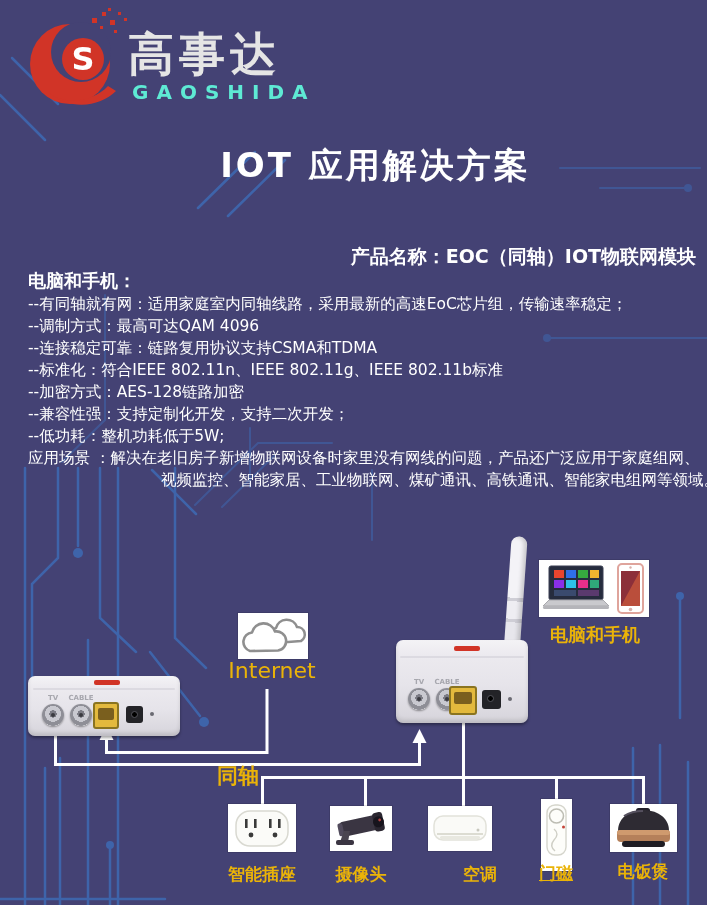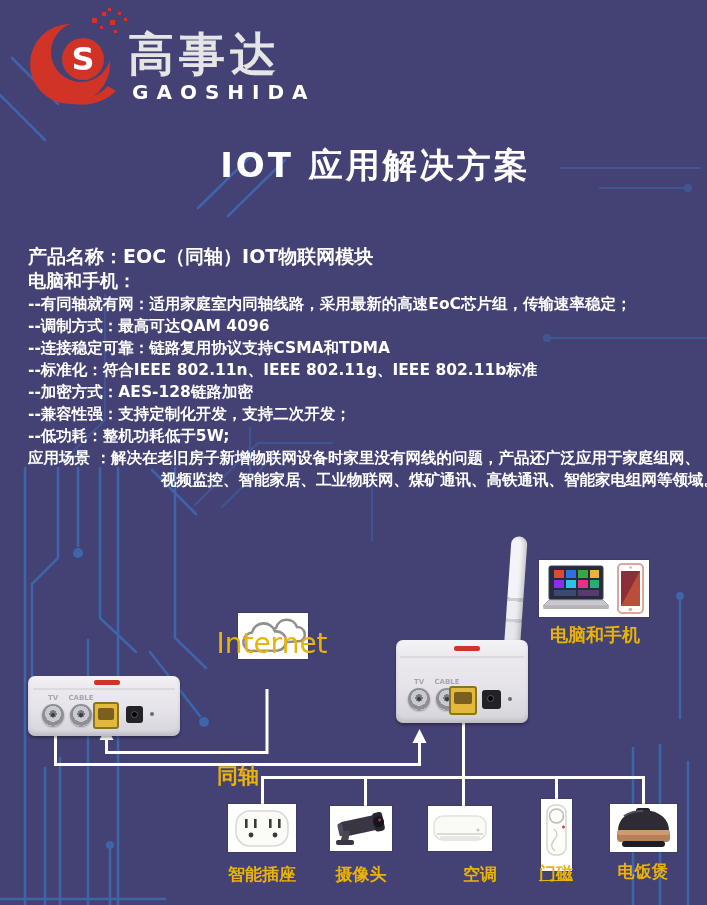--- a/index.html
+++ b/index.html
@@ -3,28 +3,28 @@
 <meta charset="utf-8">
 <style>
   html,body{margin:0;padding:0;background:#2e2d52;}
   .page{position:relative;width:707px;height:905px;background:#444274;overflow:hidden;
         font-family:"DejaVu Sans","Liberation Sans",sans-serif;color:#ffffff;}
   .abs{position:absolute;}
   svg.layer{position:absolute;left:0;top:0;}
 
   
   .brand-cn{position:absolute;left:106px;top:18px;font-size:46px;font-weight:bold;letter-spacing:5px;color:#e5e5e5;}
-  .brand-en{position:absolute;left:110px;top:74px;font-size:20px;font-weight:bold;letter-spacing:8px;color:#ffffff;text-align:right;}
+  .brand-en{position:absolute;left:110px;top:74px;font-size:20px;font-weight:bold;letter-spacing:8px;color:#5eead4;text-align:right;}
 
   
   .title{position:absolute;left:0;right:0;top:143px;text-align:center;font-size:34px;font-weight:bold;letter-spacing:3px;padding-left:44px;}
   .copy{position:absolute;left:28px;top:243px;width:668px;}
-  .p-name{font-size:19px;font-weight:bold;line-height:26px;white-space:nowrap;}
+  .p-name{font-size:19px;font-weight:bold;line-height:26px;white-space:nowrap;text-align:right;}
   .p-feath{font-size:18px;font-weight:bold;line-height:24px;}
-  .feat{font-size:15.5px;font-weight:bold;line-height:22px;white-space:nowrap;}
+  .feat{font-size:15.5px;font-weight:normal;line-height:22px;white-space:nowrap;}
   .scen2{padding-left:133px;}
 
   
   .box{position:absolute;background:#ffffff;box-shadow:0 0 0 1px rgba(0,0,0,.10);}
   .dlabel{position:absolute;font-weight:bold;white-space:nowrap;transform:translateX(-50%);font-size:17px;color:#eab308;}
 
   
   .module{position:absolute;}
   .mod-body{position:absolute;left:0;right:0;bottom:0;background:linear-gradient(#f4f3f6 0%,#eceaef 18%,#e6e4ea 55%,#d6d4db 100%);
             border-radius:7px;box-shadow:0 2px 3px rgba(0,0,0,.35), inset 0 -3px 4px rgba(0,0,0,.12);}
@@ -148,21 +148,21 @@
   </svg>
 
   <div class="box" style="left:238px;top:613px;width:70px;height:46px;">
     <svg class="artsvg" viewBox="0 0 70 46">
       <g fill="#ffffff" stroke="#8f8f8f" stroke-width="2.6" stroke-linejoin="round">
         <path d="M37,30 a8,8 0 0 1 1,-15 a11,11 0 0 1 21,-1 a7.5,7.5 0 0 1 4,14 z"></path>
         <path d="M12,38 a9.5,9.5 0 0 1 2,-18.5 a12,12 0 0 1 23,-1 a8.5,8.5 0 0 1 3,19 z"></path>
       </g>
     </svg>
   </div>
-  <div class="dlabel" style="left:272px;top:627px;font-size:28px;font-weight:500;">Internet</div>
+  <div class="dlabel" style="left:272px;top:658px;font-size:22px;font-weight:500;">Internet</div>
 
   <div class="module" style="left:28px;top:676px;width:152px;height:60px;">
     <div class="mod-body" style="top:0;"></div>
     <div class="mod-ridge" style="top:12px;"></div>
     <div class="brandmark" style="left:66px;top:4px;"></div>
     <span class="portlabel" style="left:25px;top:18px;">TV</span>
     <span class="portlabel" style="left:53px;top:18px;">CABLE</span>
     <div class="coax" style="left:14px;top:28px;"></div>
     <div class="coax" style="left:42px;top:28px;"></div>
     <div class="rj45" style="left:65px;top:26px;"></div>

